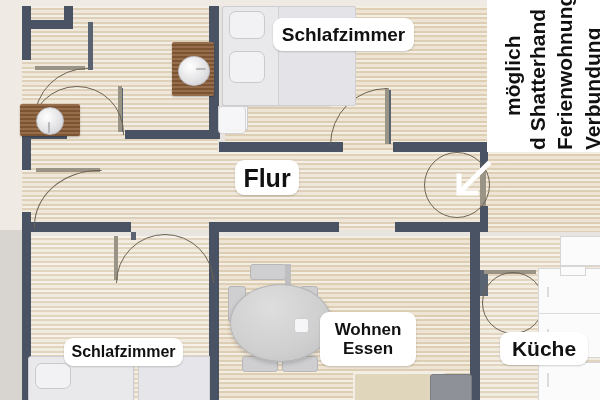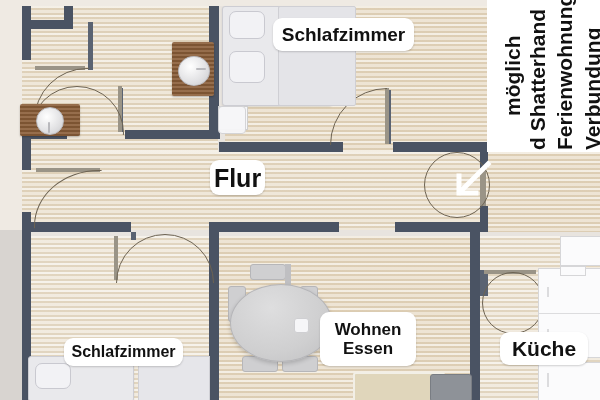--- a/index.html
+++ b/index.html
@@ -299,21 +299,21 @@
   <svg class="arrow-svg" style="left:448px;top:160px;" width="46" height="44" viewBox="0 0 46 44">
     <g stroke="#ffffff" stroke-width="5" fill="none" stroke-linecap="square">
       <line x1="40" y1="4" x2="12" y2="32"></line>
       <polyline points="28,33 11,33 11,16"></polyline>
     </g>
   </svg>
 
 
   <div class="room-label" style="left:273px;top:18px;width:141px;height:33px;font-size:19px;">Schlafzimmer</div>
 
-  <div class="room-label" style="left:210px;top:160px;width:55px;height:35px;font-size:25px;">Flur</div>
+  <div class="room-label" style="left:235px;top:160px;width:64px;height:35px;font-size:25px;">Flur</div>
 
   <div class="room-label" style="left:64px;top:338px;width:119px;height:28px;font-size:16px;">Schlafzimmer</div>
 
   <div class="room-label" style="left:500px;top:332px;width:88px;height:33px;font-size:21px;">Küche</div>
 
   <div class="room-label" style="left:320px;top:312px;width:96px;height:54px;font-size:17px;">Wohnen
 Essen</div>
 
   <div class="note-panel" style="left:487px;top:0;width:113px;height:152px;">
     <div class="note-rot" style="left:94px;top:150px;font-size:21px;">Verbundung</div>

